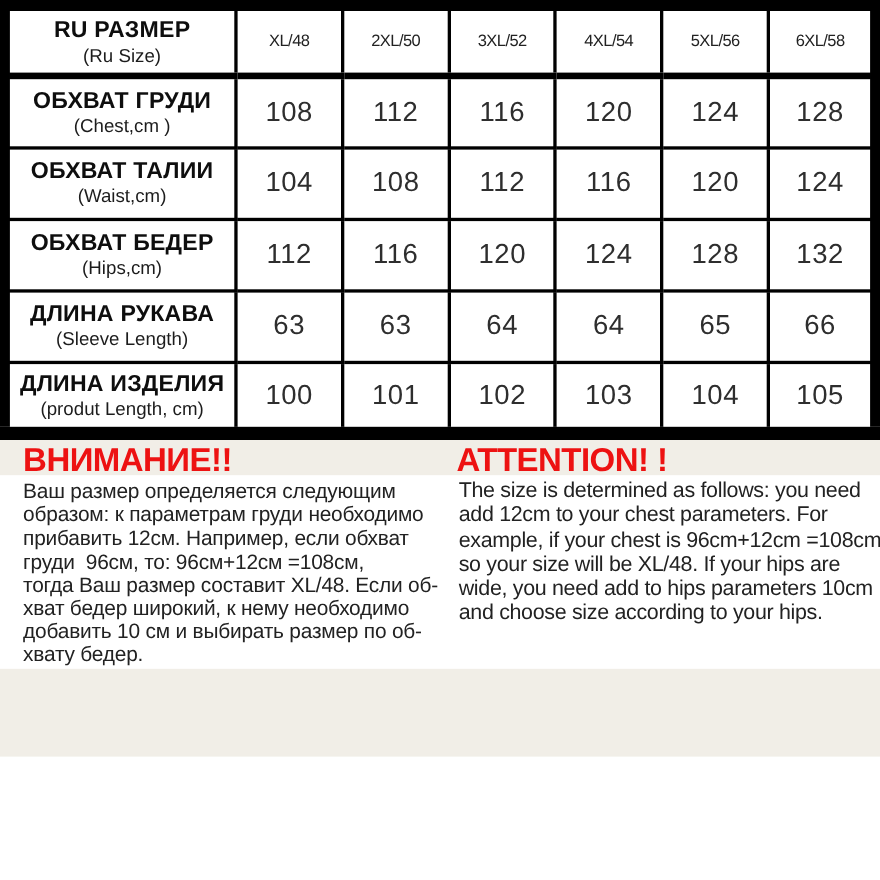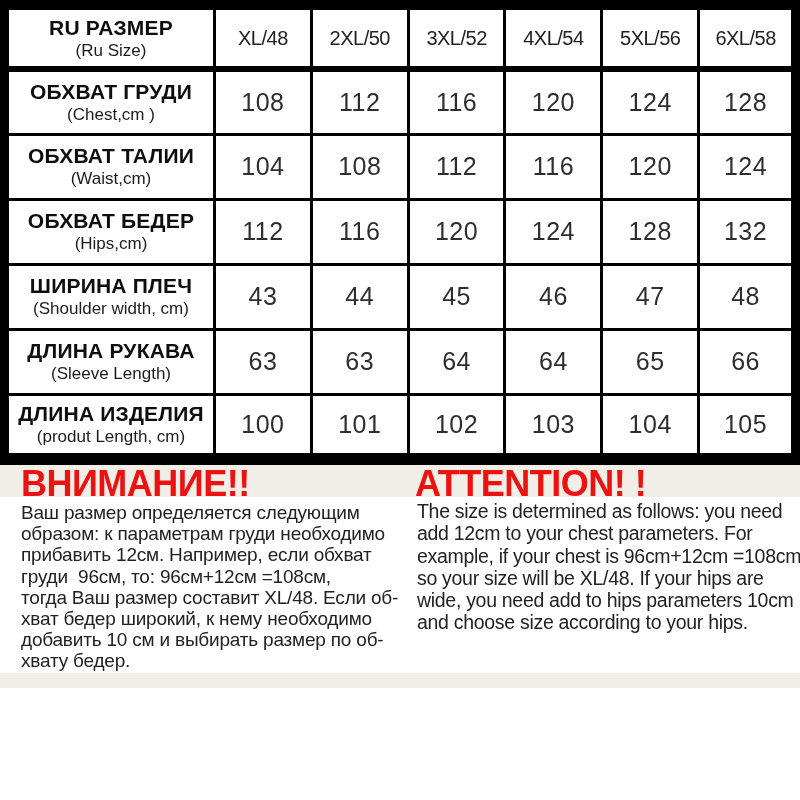--- a/index.html
+++ b/index.html
@@ -38,41 +38,41 @@
 
   .lbl {
     font-weight: bold; font-size: 21px; line-height: 24px;
     letter-spacing: 0.2px; color: #0e0e0e;
   }
   .sub {
     font-weight: normal; font-size: 17px; line-height: 20px;
     color: #1c1c1c; margin-top: 1px;
   }
   .size-head {
-    font-weight: normal; font-size: 20px; letter-spacing: -0.5px;
+    font-weight: normal; font-size: 15px; letter-spacing: -0.5px;
     color: #222;
   }
   .num {
     font-weight: normal; font-size: 25px; letter-spacing: 0.5px;
     color: #2e2e2e;
   }
 
   
   .notes {
     position: relative; flex: 1;
     background: var(--beige, #f1eee7);
   }
   .white-band {
     position: absolute; left: 0; top: 32px;
     width: 800px; height: 176px;
     background: #ffffff;
   }
   .note-heading {
     position: absolute; top: 2px;
-    font-size: 36px; font-weight: bold; line-height: 34px;
+    font-size: 30px; font-weight: bold; line-height: 34px;
     color: var(--accent, #ed1212);
     letter-spacing: -0.5px;
     white-space: pre;
   }
   .note-heading.ru { left: 21px; }
   .note-heading.en { left: 415px; }
   .note-para {
     position: absolute; color: #222;
   }
   .note-para.ru {
@@ -146,32 +146,20 @@
         </td>
         <td><span class="num">112</span></td>
         <td><span class="num">116</span></td>
         <td><span class="num">120</span></td>
         <td><span class="num">124</span></td>
         <td><span class="num">128</span></td>
         <td><span class="num">132</span></td>
       </tr>
       <tr>
         <td>
-          <div class="lbl">ШИРИНА ПЛЕЧ</div>
-          <div class="sub">(Shoulder width, cm)</div>
-        </td>
-        <td><span class="num">43</span></td>
-        <td><span class="num">44</span></td>
-        <td><span class="num">45</span></td>
-        <td><span class="num">46</span></td>
-        <td><span class="num">47</span></td>
-        <td><span class="num">48</span></td>
-      </tr>
-      <tr>
-        <td>
           <div class="lbl">ДЛИНА РУКАВА</div>
           <div class="sub">(Sleeve Length)</div>
         </td>
         <td><span class="num">63</span></td>
         <td><span class="num">63</span></td>
         <td><span class="num">64</span></td>
         <td><span class="num">64</span></td>
         <td><span class="num">65</span></td>
         <td><span class="num">66</span></td>
       </tr>

